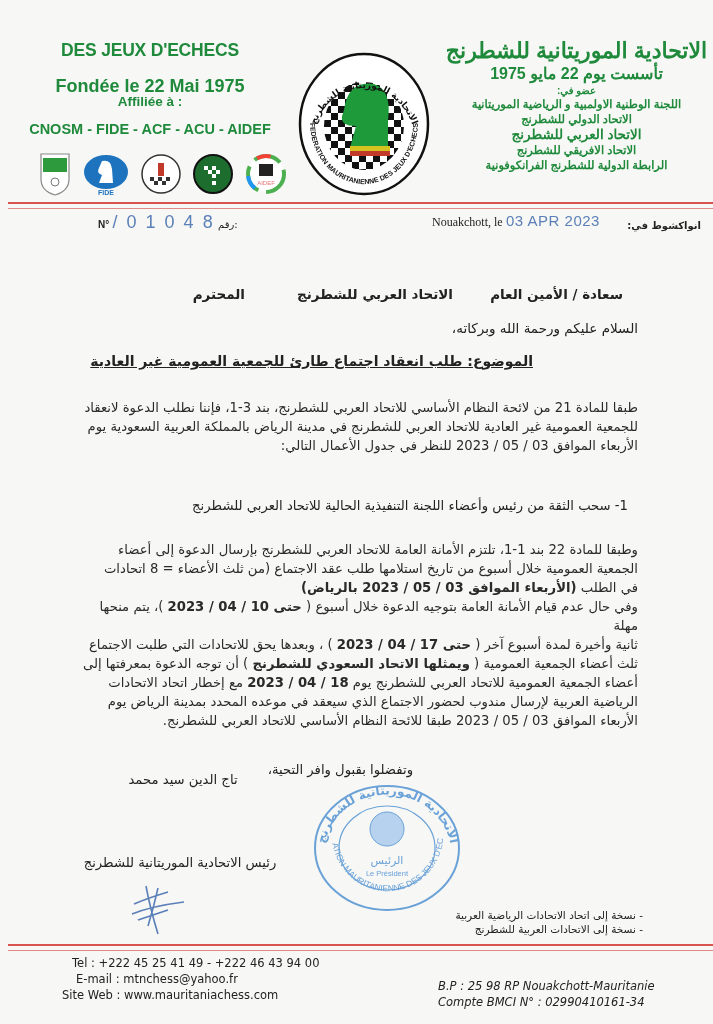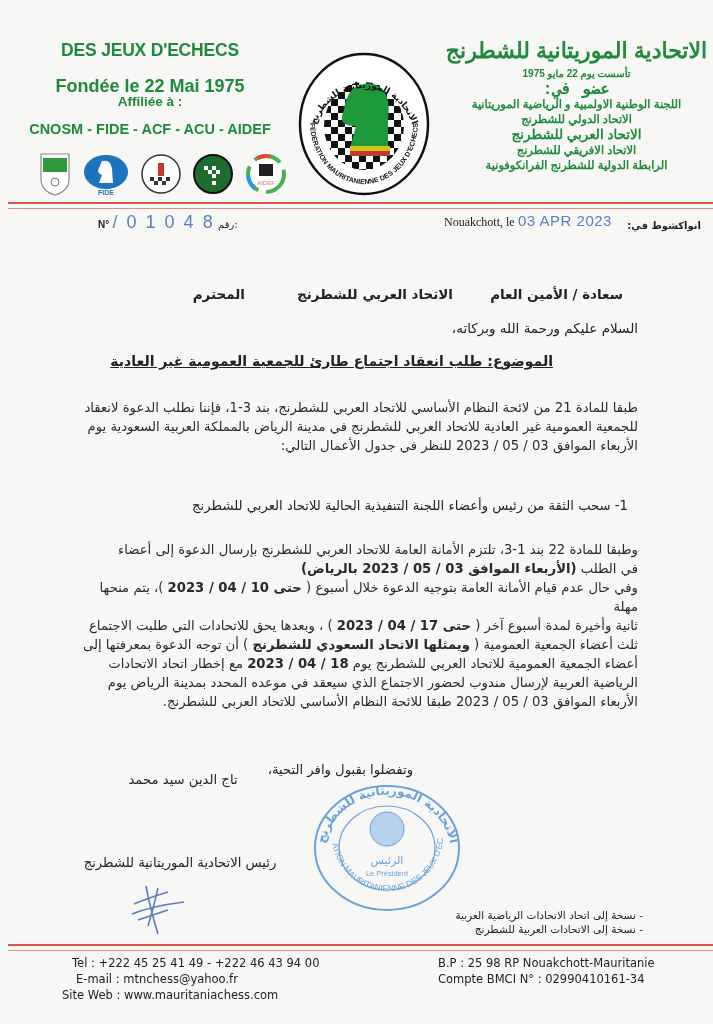--- a/index.html
+++ b/index.html
@@ -6,22 +6,22 @@
   body { width:713px; height:1024px; background:#f7f7f5; position:relative; overflow:hidden; font-family:"Liberation Sans", sans-serif; color:#222; }
   .abs { position:absolute; }
   .lh-en { left:0; top:40px; width:300px; text-align:center; color:#1f8a3b; font-weight:bold; }
   .lh-en .t1 { font-size:17.5px; line-height:20px; letter-spacing:-0.2px; }
   .lh-en .t2 { font-size:18px; line-height:16px; margin-top:18px; }
   .lh-en .t3 { font-size:13.5px; line-height:16px; }
   .lh-en .t4 { font-size:14.5px; line-height:18px; margin-top:10px; }
   .logos { left:38px; top:150px; width:250px; height:48px; display:flex; justify-content:space-between; align-items:center; }
   .lh-ar { left:440px; top:38px; width:273px; text-align:center; color:#1f8a3b; font-weight:bold; direction:rtl; }
   .lh-ar .a1 { font-size:22px; line-height:26px; }
-  .lh-ar .a2 { font-size:10px; line-height:20px; color:#1f8a3b; }
-  .lh-ar .a3 { font-size:16px; line-height:13px;font-family:Liberation Mono, monospace; }
+  .lh-ar .a2 { font-size:16px; line-height:20px; color:#1f8a3b; }
+  .lh-ar .a3 { font-size:10px; line-height:13px; }
   .lh-ar .a4 { font-size:11.5px; line-height:15px; }
   .lh-ar .a5 { font-size:13.5px; line-height:16px; }
   .rule { left:8px; width:705px; height:4px; border-top:2px solid #d9534f; border-bottom:1px solid #e08a87; }
   .ref { top:212px; font-size:12px; }
   .ar { direction:rtl; text-align:right; font-family:"DejaVu Sans", sans-serif; }
   .body-text { right:75px; width:560px; font-size:13.2px; line-height:19px; color:#2a2a2a; }
   .bold { font-weight:bold; }
   .footer { font-family:"DejaVu Sans", sans-serif; font-size:11.5px; line-height:16px; color:#222; }
   .stamp { left:310px; top:783px; width:155px; height:130px; }
 </style>
@@ -107,44 +107,45 @@
   <div class="a4">الرابطة الدولية للشطرنج الفرانكوفونية</div>
 </div>
 
 <div class="abs rule" style="top:202px;"></div>
 
 <div class="abs ref" style="left:98px;">
   <span style="font-size:10px;font-weight:bold;">N°</span>
   <span style="font-family:'Liberation Sans Narrow','Liberation Sans',sans-serif;font-size:18px;color:#5b7fb8;letter-spacing:2px;">/ 0 1 0 4 8</span>
   <span class="ar" style="font-size:10px;font-weight:normal;">رقم:</span>
 </div>
-<div class="abs ref" style="left:444px;">
+<div class="abs ref" style="left:432px;">
   <span style="font-family:'Liberation Serif',serif;font-size:12px;">Nouakchott, le</span>
   <span style="font-size:15px;color:#5b7fb8;letter-spacing:0.5px;">03 APR 2023</span>
 </div>
 <div class="abs ref ar" style="right:12px;top:220px;font-size:10px;font-weight:bold;">انواكشوط في:</div>
 
 <div class="abs ar" style="right:90px;top:286px;font-size:13.5px;font-weight:bold;">سعادة / الأمين العام</div>
 <div class="abs ar" style="right:260px;top:286px;font-size:13.5px;font-weight:bold;">الاتحاد العربي للشطرنج</div>
 <div class="abs ar" style="right:468px;top:286px;font-size:13.5px;font-weight:bold;">المحترم</div>
 
 <div class="abs ar" style="right:75px;top:320px;font-size:13.5px;">السلام عليكم ورحمة الله وبركاته،</div>
 
-<div class="abs ar" style="right:160px;top:353px;font-size:14px;font-weight:bold;text-decoration:underline;">الموضوع: طلب انعقاد اجتماع طارئ للجمعية العمومية غير العادية</div>
+<div class="abs ar" style="right:180px;top:353px;font-size:14px;font-weight:bold;text-decoration:underline;">الموضوع: طلب انعقاد اجتماع طارئ للجمعية العمومية غير العادية</div>
 
 <div class="abs ar body-text" style="top:398px;">
   <div>طبقا للمادة 21 من لائحة النظام الأساسي للاتحاد العربي للشطرنج، بند 3-1، فإننا نطلب الدعوة لانعقاد</div>
   <div>للجمعية العمومية غير العادية للاتحاد العربي للشطرنج في مدينة الرياض بالمملكة العربية السعودية يوم</div>
   <div>الأربعاء الموافق 03 / 05 / 2023 للنظر في جدول الأعمال التالي:</div>
 </div>
 
 <div class="abs ar" style="right:85px;top:498px;font-size:13.2px;">1- سحب الثقة من رئيس وأعضاء اللجنة التنفيذية الحالية للاتحاد  العربي للشطرنج</div>
 
 <div class="abs ar body-text" style="top:540px;">
-  <div>وطبقا للمادة 22 بند 1-3، تلتزم الأمانة العامة للاتحاد العربي للشطرنج بإرسال الدعوة إلى أعضاء</div>
+  <div>وطبقا للمادة 22 بند 1-1، تلتزم الأمانة العامة للاتحاد العربي للشطرنج بإرسال الدعوة إلى أعضاء</div>
+  <div>الجمعية العمومية خلال أسبوع من تاريخ استلامها طلب عقد الاجتماع (من ثلث الأعضاء = 8 اتحادات</div>
   <div><span>في الطلب </span><span class="bold">(الأربعاء الموافق 03 / 05 / 2023 بالرياض)</span></div>
   <div><span>وفي حال عدم قيام الأمانة العامة بتوجيه الدعوة خلال أسبوع ( </span><span class="bold">حتى 10 / 04 / 2023</span><span> )، يتم منحها مهلة</span></div>
   <div><span>ثانية وأخيرة لمدة أسبوع آخر ( </span><span class="bold">حتى 17 / 04 / 2023</span><span> ) ، وبعدها يحق للاتحادات التي طلبت الاجتماع</span></div>
   <div><span>ثلث أعضاء الجمعية العمومية ( </span><span class="bold">ويمثلها الاتحاد السعودي للشطرنج</span><span> ) أن توجه الدعوة بمعرفتها إلى</span></div>
   <div><span>أعضاء الجمعية العمومية للاتحاد العربي للشطرنج يوم </span><span class="bold">18 / 04 / 2023</span><span> مع إخطار اتحاد الاتحادات</span></div>
   <div>الرياضية العربية لإرسال مندوب لحضور الاجتماع الذي سيعقد في موعده المحدد بمدينة الرياض يوم</div>
   <div>الأربعاء الموافق 03 / 05 / 2023  طبقا للائحة النظام الأساسي للاتحاد العربي للشطرنج.</div>
 </div>
 
 <div class="abs ar" style="right:300px;top:762px;font-size:13.2px;margin-left:8px;">وتفضلوا بقبول وافر التحية،</div>
@@ -174,16 +175,16 @@
   <div>- نسخة إلى الاتحادات العربية للشطرنج</div>
 </div>
 
 <div class="abs rule" style="top:944px;"></div>
 
 <div class="abs footer" style="left:46px;top:955px;margin-left:16px;">
   <div style="padding-left:10px;">Tel : +222 45 25 41 49  -  +222 46 43 94 00</div>
   <div style="padding-left:14px;">E-mail : mtnchess@yahoo.fr</div>
   <div>Site Web :  www.mauritaniachess.com</div>
 </div>
-<div class="abs footer" style="left:438px;top:955px;">
+<div class="abs footer" style="left:438px;top:978px;font-style:italic;">
   <div>B.P : 25 98 RP    Nouakchott-Mauritanie</div>
   <div>Compte BMCI N° : 02990410161-34</div>
 </div>
 
 </body></html>

